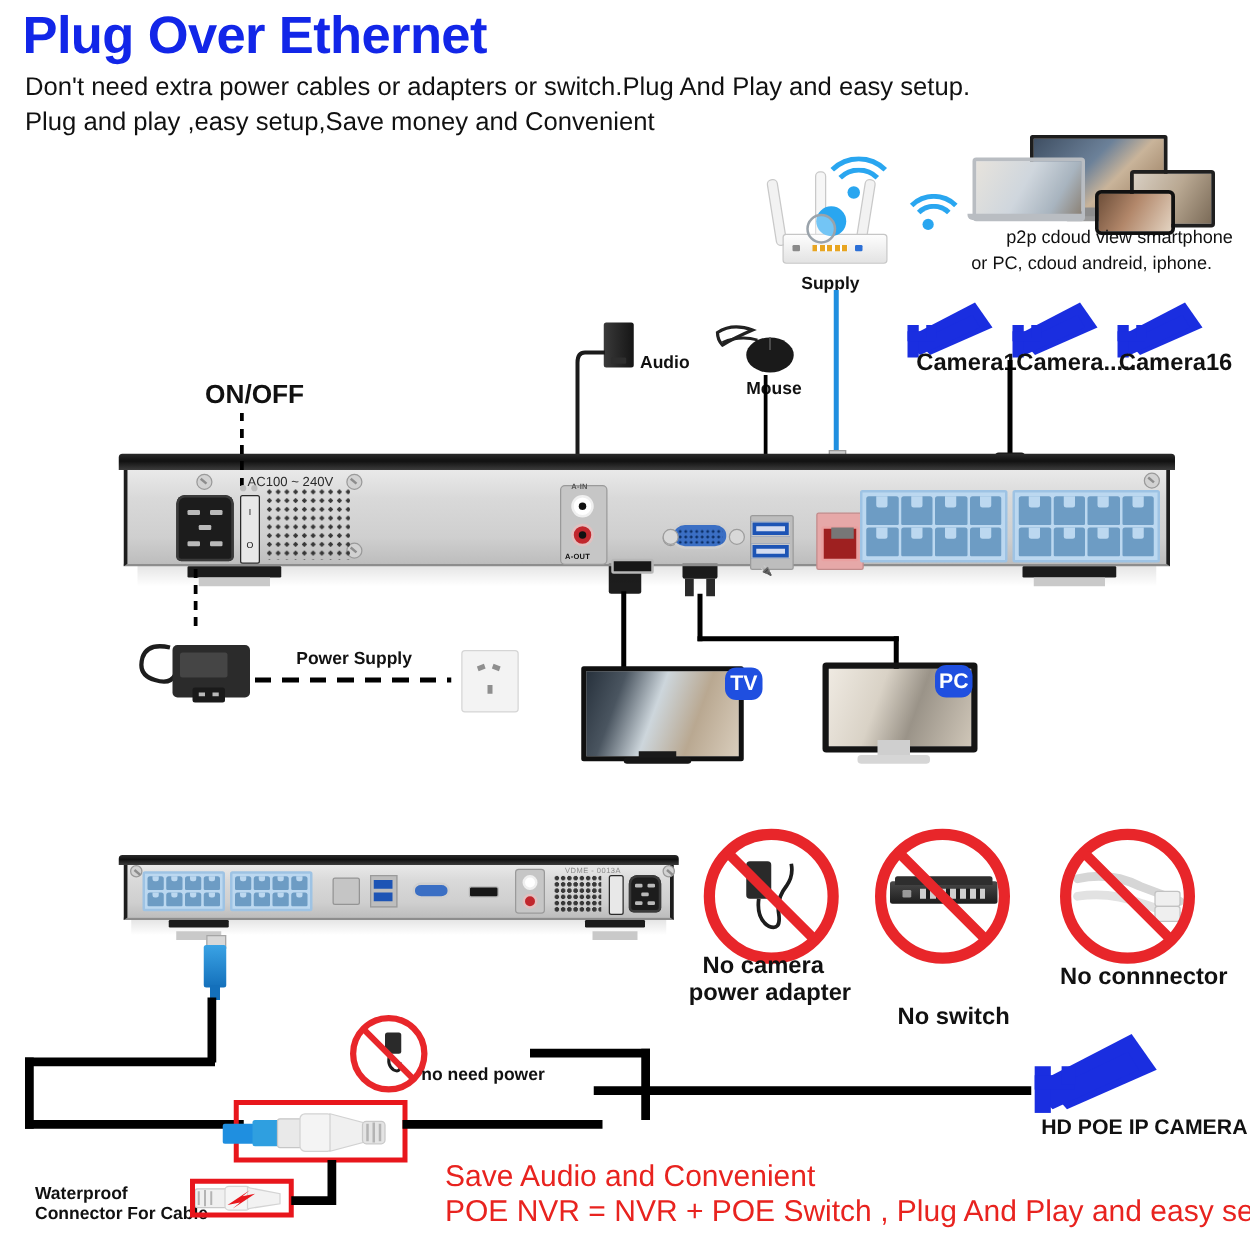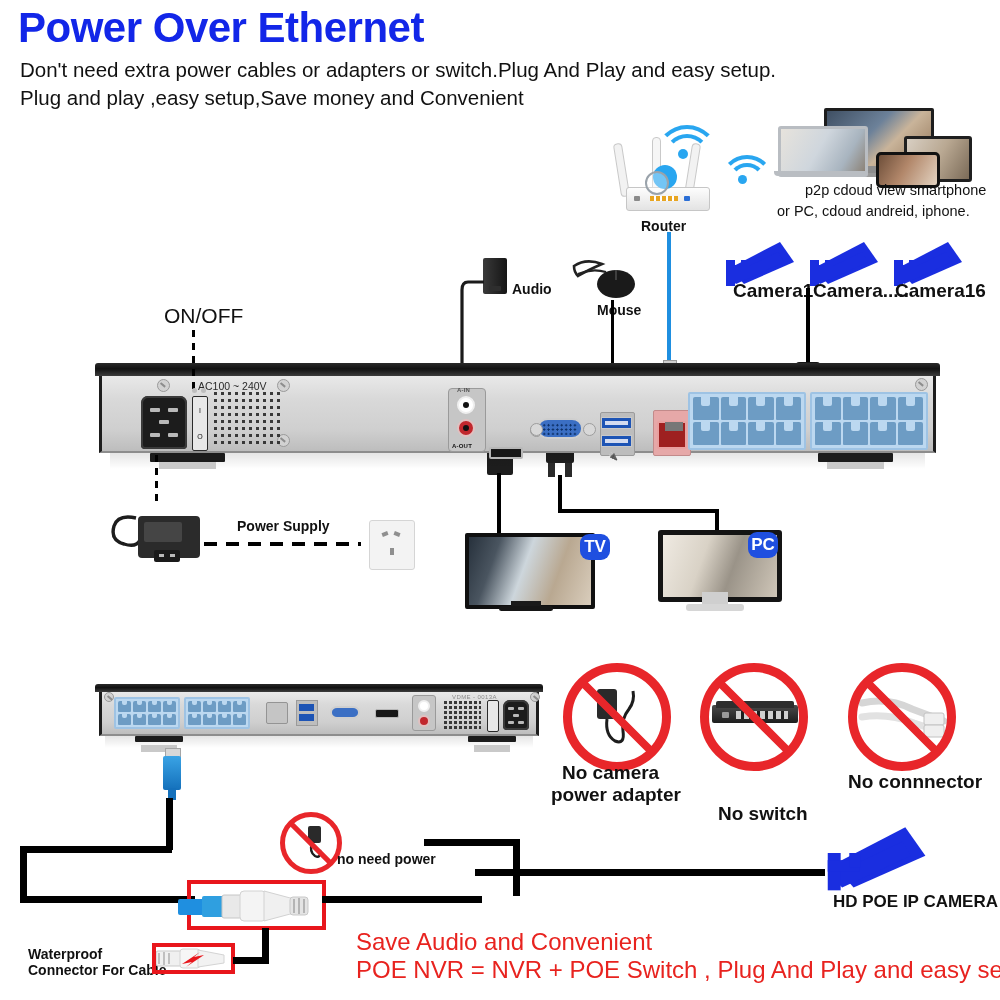--- a/index.html
+++ b/index.html
@@ -160,21 +160,21 @@
   .badge{
     position:absolute;background:#1f4fe0;color:#fff;font-weight:bold;border-radius:9px;
     display:flex;align-items:center;justify-content:center;font-size:17px;
   }
   .wifi-arc{position:absolute;border:4px solid #29a6f0;border-bottom-color:transparent;
     border-left-color:transparent;border-right-color:transparent;border-radius:50%;}
 </style>
 </head>
 <body>
 
-<div class="abs" id="title">Power Over Ethernet</div>
+<div class="abs" id="title">Plug Over Ethernet</div>
 <div class="abs" id="sub1">Don't need extra power cables or adapters or switch.Plug And Play and easy setup.</div>
 <div class="abs" id="sub2">Plug and play ,easy setup,Save money and Convenient</div>
 
 <div class="abs" style="left:655px;top:125px;width:56px;height:40px;">
   <div class="wifi-arc" style="left:0;top:0;width:56px;height:56px;"></div>
   <div class="wifi-arc" style="left:9px;top:9px;width:38px;height:38px;"></div>
   <div style="position:absolute;left:23px;top:24px;width:10px;height:10px;background:#29a6f0;border-radius:50%;"></div>
 </div>
 <div class="abs" style="left:720px;top:155px;width:46px;height:34px;">
   <div class="wifi-arc" style="left:0;top:0;width:46px;height:46px;"></div>
@@ -191,21 +191,21 @@
   <div style="position:absolute;left:14px;top:44px;width:82px;height:22px;background:linear-gradient(to bottom,#fdfdfd,#e3e3e3);border:1px solid #c6c6c6;border-radius:3px;"></div>
   <div style="position:absolute;left:22px;top:53px;width:6px;height:5px;background:#8a8a8a;border-radius:1px;"></div>
   <div style="position:absolute;left:38px;top:53px;width:28px;height:5px;background:repeating-linear-gradient(to right,#e8a521 0 4px,#fff 4px 6px);"></div>
   <div style="position:absolute;left:72px;top:53px;width:6px;height:5px;background:#2b6fd6;border-radius:1px;"></div>
 
   <div style="position:absolute;left:33px;top:22px;width:34px;height:26px;">
     <div style="position:absolute;left:8px;top:0;width:24px;height:24px;border-radius:50%;background:#29a6f0;"></div>
     <div style="position:absolute;left:0;top:6px;width:20px;height:20px;border-radius:50%;border:2px solid #9aa3ab;background:rgba(255,255,255,.35);"></div>
   </div>
 </div>
-<div class="abs lbl" style="left:641px;top:218px;">Router</div>
+<div class="abs lbl" style="left:641px;top:218px;">Supply</div>
 
 <div class="abs" style="left:778px;top:108px;width:210px;height:78px;">
 
   <div class="photo" style="left:46px;top:0;width:104px;height:58px;border:3px solid #1d1d1d;border-radius:2px;
     background:linear-gradient(135deg,#3f4f63 0%,#6c8199 40%,#c9b49a 60%,#8d6f52 100%);"></div>
   <div style="position:absolute;left:88px;top:58px;width:20px;height:8px;background:#8d8d8d;"></div>
   <div style="position:absolute;left:74px;top:65px;width:48px;height:4px;background:#9a9a9a;border-radius:2px;"></div>
 
   <div class="photo" style="left:0;top:18px;width:84px;height:45px;border:3px solid #b9bdc2;border-radius:3px;
     background:linear-gradient(120deg,#e7e3dc 0%,#cfd6dd 45%,#a8b4bf 75%,#8a7f72 100%);"></div>
@@ -316,21 +316,21 @@
 <div class="abs wire-black" style="left:558px;top:475px;width:4px;height:38px;"></div>
 <div class="abs wire-black" style="left:558px;top:509px;width:161px;height:4px;"></div>
 <div class="abs wire-black" style="left:715px;top:509px;width:4px;height:28px;"></div>
 
 <div class="nvr" style="left:95px;top:363px;width:845px;height:90px;">
   <div class="nvr-top-bar"></div>
   <div class="nvr-face"></div>
 </div>
 <div class="abs nvr-shadow" style="left:110px;top:453px;width:815px;height:16px;"></div>
 
-<div class="abs" style="left:164px;top:304px;font-size:21px;font-weight:normal;color:#111;white-space:nowrap;">ON/OFF</div>
+<div class="abs" style="left:164px;top:304px;font-size:21px;font-weight:bold;color:#111;white-space:nowrap;">ON/OFF</div>
 <div class="abs dash-v" style="left:192px;top:330px;height:63px;"></div>
 
 <div class="abs" style="left:198px;top:380px;font-size:10.5px;color:#2a2a2a;white-space:nowrap;">AC100 ~ 240V</div>
 
 <div class="abs screw" style="left:157px;top:379px;"></div>
 <div class="abs screw" style="left:277px;top:379px;"></div>
 <div class="abs screw" style="left:277px;top:434px;"></div>
 <div class="abs screw" style="left:915px;top:378px;"></div>
 <div class="abs screw" style="left:530px;top:424px;"></div>
 

